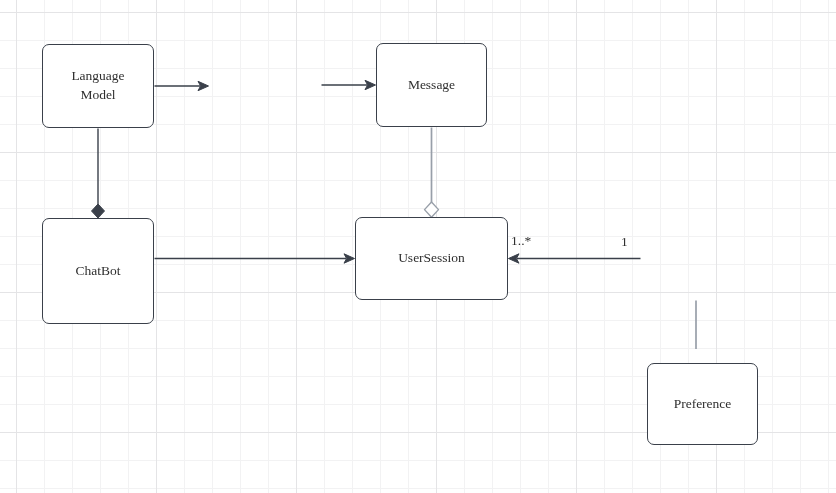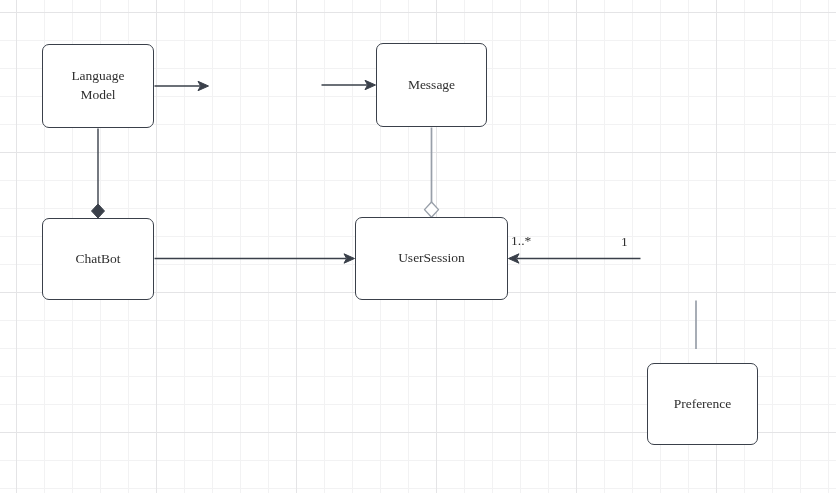--- a/index.html
+++ b/index.html
@@ -67,21 +67,21 @@
     text-align: center;
     color: #2f2f2f;
     font-size: 13.5px;
     line-height: 1.4;
     padding: 4px 12px;
     cursor: default;
   }
   #n-language-model { left: 42px;  top: 44px;  width: 112px; height: 84px; }
   #n-response       { left: 209px; top: 42px;  width: 112px; height: 85px; }
   #n-message        { left: 376px; top: 43px;  width: 111px; height: 84px; }
-  #n-chatbot        { left: 42px;  top: 218px; width: 112px; height: 82px; }
+  #n-chatbot        { left: 42px;  top: 218px; width: 112px; height: 106px; }
   #n-usersession    { left: 355px; top: 217px; width: 153px; height: 83px; }
   #n-user           { left: 641px; top: 218px; width: 109px; height: 82px; }
   #n-preference     { left: 647px; top: 363px; width: 111px; height: 82px; }
   .edge-label {
     position: absolute;
     font-size: 13.5px;
     color: #2f2f2f;
     white-space: nowrap;
   }
   #lbl-many { left: 511px; top: 233px; }

